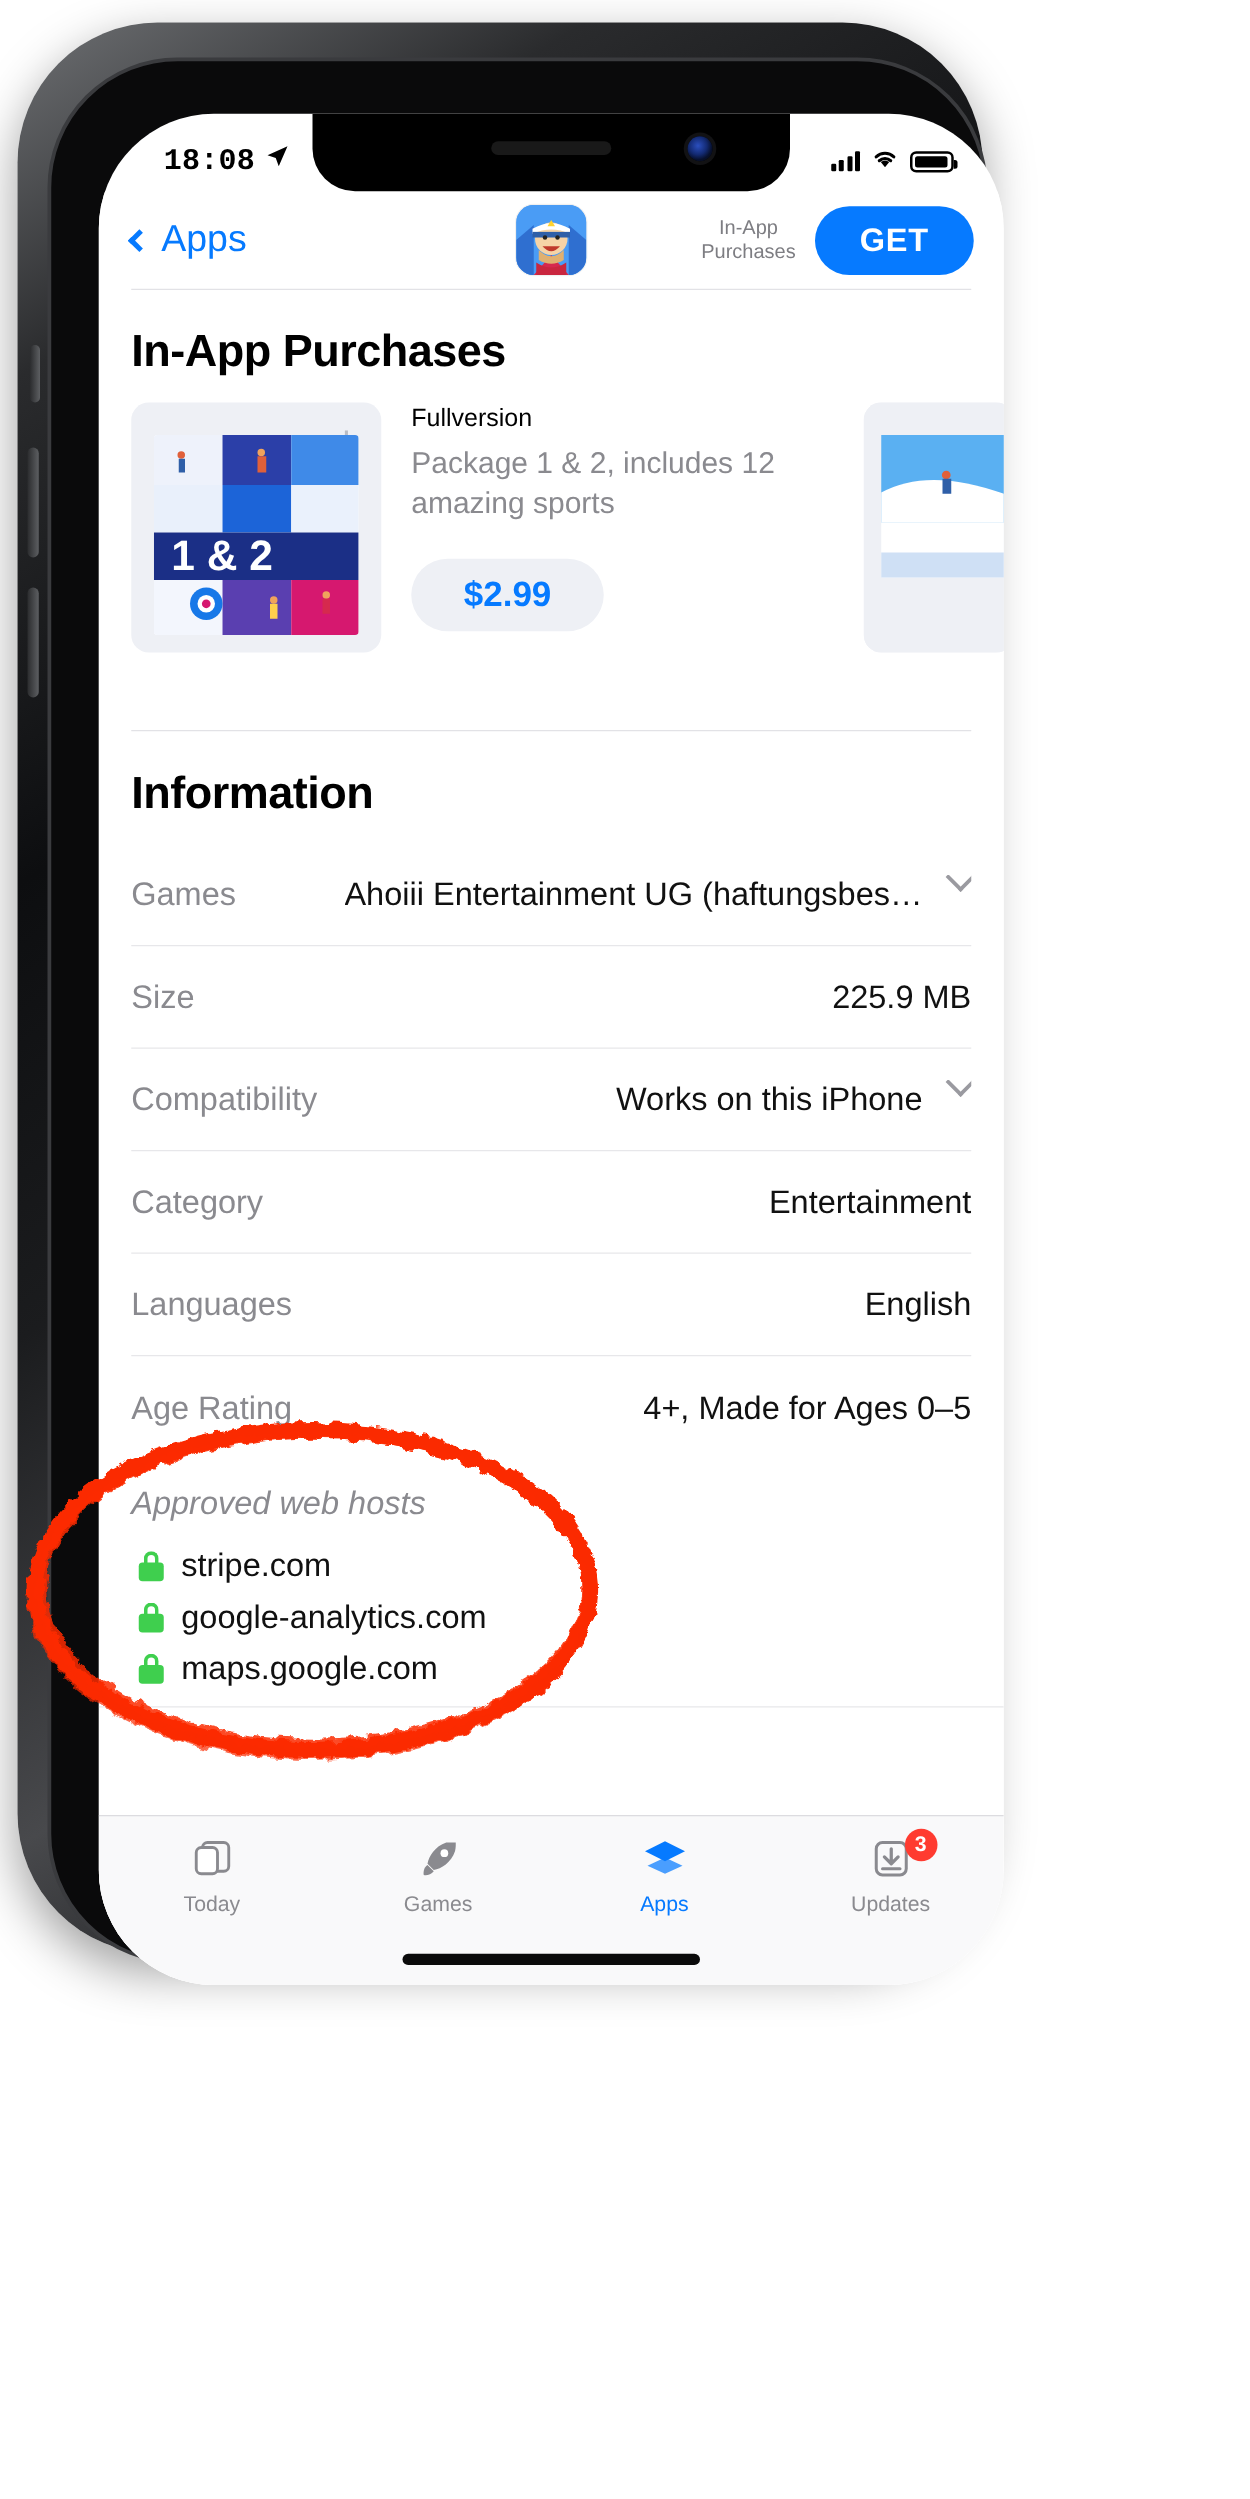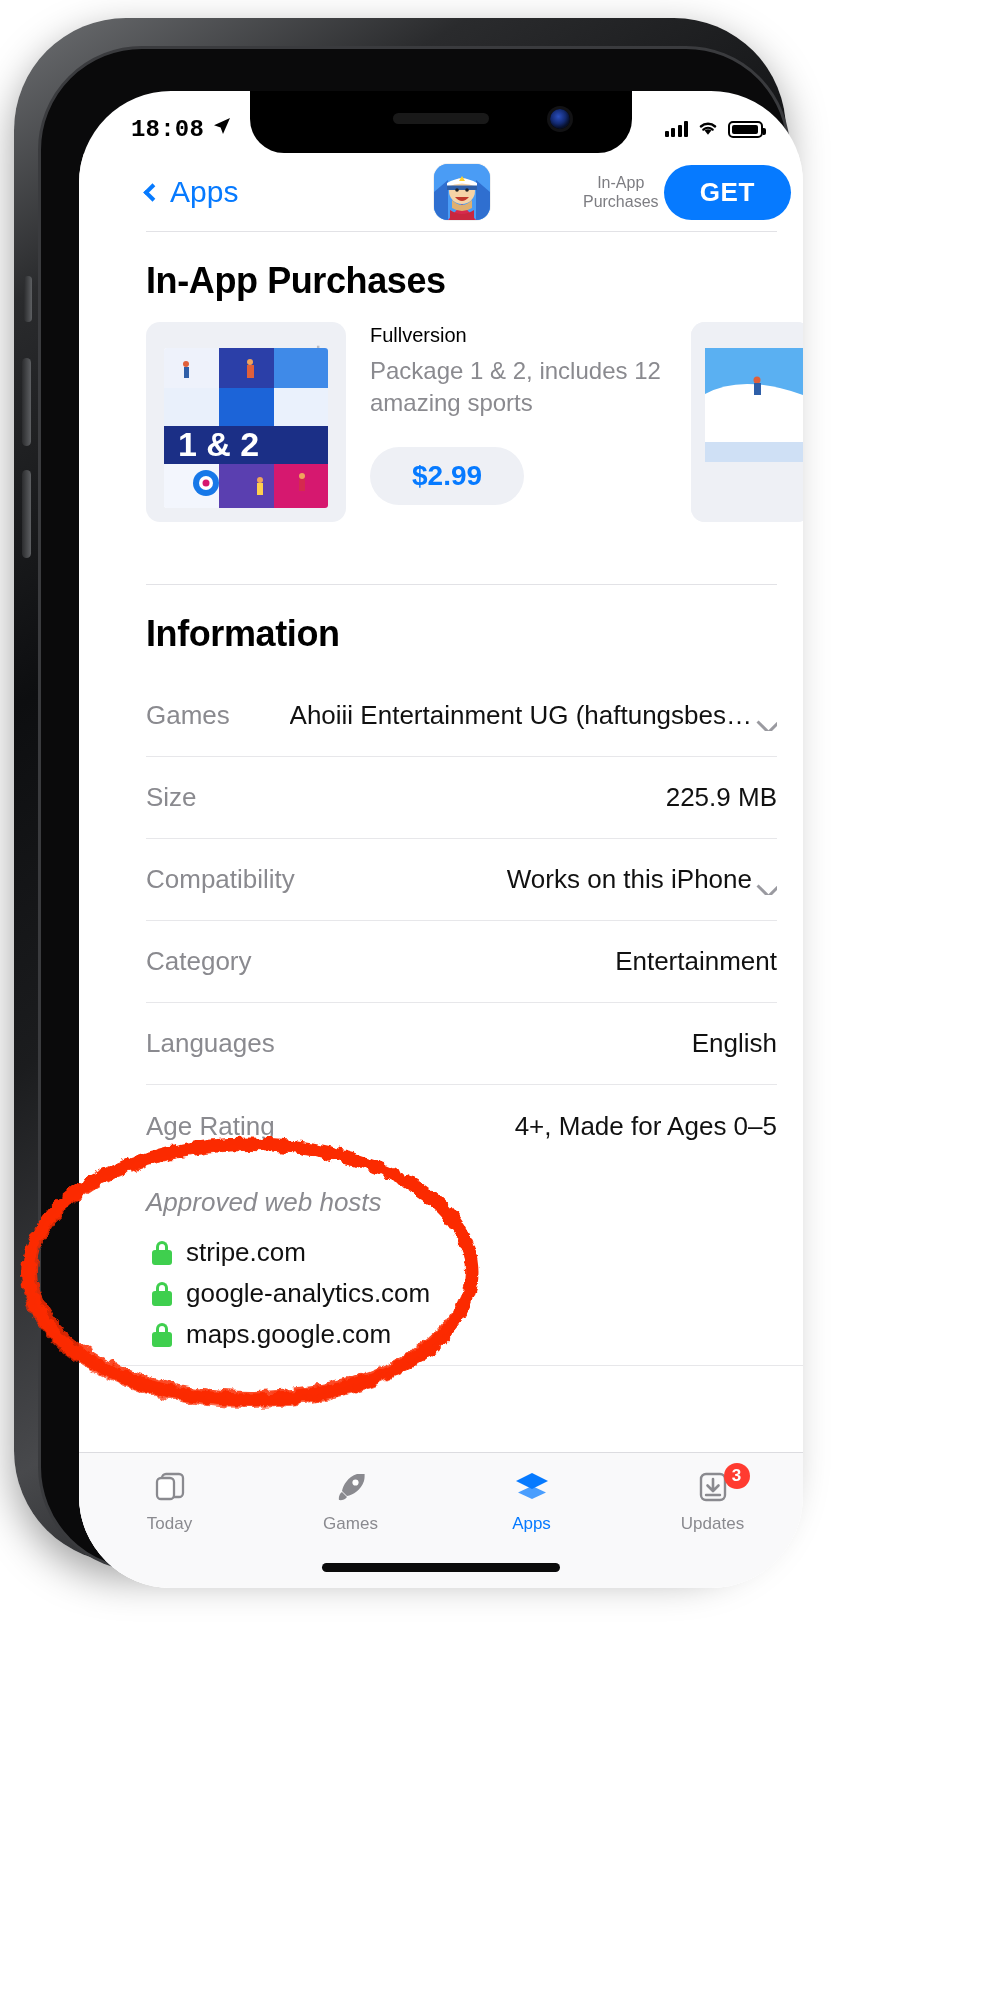--- a/index.html
+++ b/index.html
@@ -72,30 +72,30 @@
   .sb-right { display: flex; align-items: center; gap: 9px; }
   .bars { display: flex; align-items: flex-end; gap: 2.5px; height: 16px; }
   .bars i { width: 4px; background: #000; border-radius: 1px; display:block; }
   .bars i:nth-child(1){ height:6px; } .bars i:nth-child(2){ height:9px; }
   .bars i:nth-child(3){ height:12px; } .bars i:nth-child(4){ height:16px; }
   .battery { width: 35px; height: 17px; border: 2px solid #000; border-radius: 5px; position: relative; }
   .battery::after { content:""; position:absolute; right:-5px; top:5px; width:3px; height:7px; background:#000; border-radius:0 2px 2px 0; }
   .battery span { position:absolute; left:2px; top:2px; bottom:2px; width: 84%; background:#000; border-radius:2px; display:block; }
 
   
-  .app { position: absolute; top: 62px; left: 0; right: 0; bottom: 0; background: #fff; padding-left: 41px; }
+  .app { position: absolute; top: 62px; left: 0; right: 0; bottom: 0; background: #fff; }
 
   .navbar {
     height: 78px; display: flex; align-items: center;
     padding: 0 26px 0 26px; position: relative;
   }
   .back { display:flex; align-items:center; color:#067aff; font-size:30px; cursor:pointer; }
   .chev { width: 13px; height: 13px; border-left: 4.5px solid #067aff; border-bottom: 4.5px solid #067aff;
           transform: rotate(45deg); margin-right: 11px; }
-  .nav-right { position:absolute; right: 12px; display:flex; align-items:center; gap: 4px; }
+  .nav-right { position:absolute; right: 24px; display:flex; align-items:center; gap: 14px; }
   .app-icon {
     position:absolute; left: 50%; transform: translateX(-50%);
     width: 56px; height: 56px; border-radius: 14px; overflow:hidden;
     background: #4a9cf5; box-shadow: 0 0 0 1px rgba(0,0,0,.06);
   }
   .iap-label { font-size: 16px; color: #7d7d82; line-height: 19px; text-align: center; width: 78px; }
   .get-btn {
     background:#067aff; color:#fff; font-size:26px; font-weight:700;
     padding: 12px 36px; border-radius: 34px; border: none; letter-spacing:.6px; cursor:pointer;
   }
@@ -123,21 +123,21 @@
   }
   .iap-wrap { position: relative; }
 
   .info-rows { padding: 0 26px; }
   .info-row {
     display:flex; align-items:center; justify-content:space-between;
     min-height: 82px; border-bottom: 1px solid #e7e7ea; gap: 18px;
   }
   .info-row:last-child { border-bottom: none; }
   .info-key { font-size: 26px; color:#8a8a8f; flex: 0 0 auto; }
-  .info-val { font-size: 26px; color:#111; text-align:right; display:flex; align-items:flex-end; gap:8px;
+  .info-val { font-size: 26px; color:#111; text-align:right; display:flex; align-items:flex-start; gap:22px;
               overflow:hidden; white-space:nowrap; text-overflow:ellipsis; }
   .dis { width:17px; height:17px; border-right:3.5px solid #9a9aa0; border-bottom:3.5px solid #9a9aa0;
          transform: rotate(45deg); margin-top:-7px; flex:0 0 auto; }
 
   .hosts { padding: 20px 26px 10px 26px; border-bottom:1px solid #e7e7ea; }
   .hosts-title { font-size: 26px; color:#8a8a8f; margin-bottom: 14px; font-style: italic; }
   .host-item { display:flex; align-items:center; gap: 14px; padding: 5px 0 5px 6px; }
   .host-name { font-size: 26px; color:#111; }
   .lock { width: 20px; height: 24px; position: relative; flex:0 0 auto; }
   .lock .body { position:absolute; bottom:0; left:0; width:20px; height:15px; border-radius:3px; background:#3fcf4e; }

